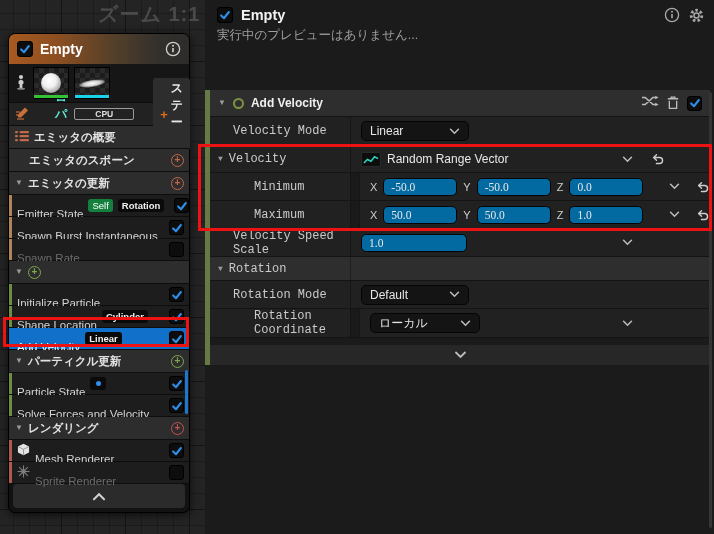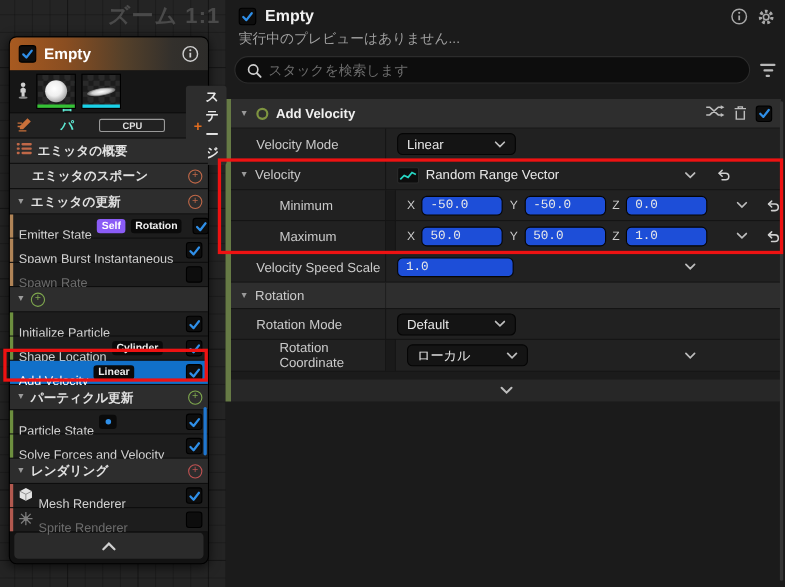--- a/index.html
+++ b/index.html
@@ -46,47 +46,47 @@
   .tile .bar { position:absolute; left:0; right:0; bottom:0; height:3px; }
   .sphere { width:20px; height:20px; border-radius:50%;
     background:radial-gradient(circle at 42% 38%, #ffffff 0%, #efefef 40%, #9a9a9a 78%, #4a4a4a 100%); }
   .disc { width:26px; height:7px; border-radius:50%;
     background:radial-gradient(ellipse at center, #ffffff 0%, #cfcfcf 45%, rgba(120,120,120,.25) 80%, transparent 100%);
     transform:rotate(-9deg); }
   .em-toolbar { height:24px; background:#222; display:flex; align-items:center; gap:5px; padding:0 6px;
     border-top:1px solid #0c0c0c; border-bottom:1px solid #0c0c0c; }
   .em-toolbar .lbl { font-weight:bold; font-size:12px; color:#5eead4;margin-left:20px; }
   .cpu-badge { font-size:8.5px; font-weight:bold; color:#e0e0e0; border:1px solid #9a9a9a;
-    border-radius:2px; padding:0 20px; line-height:10px; margin-left:18px; }
+    border-radius:2px; padding:0 20px; line-height:10px; margin-left:2px; }
   .tb-sep { width:1px; height:16px; background:#3a3a3a; margin:0 2px; }
   .stage-btn { display:flex; align-items:center; gap:3px; background:#2d2d2d; border-radius:3px;
     padding:2px 7px; font-weight:bold; font-size:12px; color:#e8e8e8; }
   .plus-orange { color:#e06c1f; font-weight:bold; font-size:13px; }
   .rows { display:flex; flex-direction:column; }
   .em-row { display:flex; align-items:center; position:relative;
     border-bottom:1px solid #0d0d0d; padding-right:5px; }
-  .em-row.section { height:23px; background:#2d2d2d; padding-left:6px; gap:5px;font-family:Liberation Serif, serif; }
+  .em-row.section { height:23px; background:#2d2d2d; padding-left:6px; gap:5px; }
   .em-row.section .s-lbl { font-weight:bold; font-size:11.5px; color:#e2e2e2; flex:1; white-space:nowrap; }
   .em-row.module { height:22px; background:#1d1d1d; gap:5px; padding-left:8px; }
   .em-row.module .m-lbl { font-size:11.5px; color:#d2d2d2; white-space:nowrap;margin-top:16px; }
   .em-row.module.dim .m-lbl { color:#6c6c6c; }
   .em-row.module .accent { position:absolute; left:0; top:0; bottom:0; width:3px; }
   .em-row.selected { background:#1170c9; }
   .em-row.selected .m-lbl { color:#fff; }
   .spacer { flex:1; }
   .tri { font-size:8px; color:#9a9a9a; line-height:1; }
   .tri-sp { width:9px; display:inline-block; }
   .plus-circle { width:13px; height:13px; border-radius:50%; border:1.4px solid; display:flex;
     align-items:center; justify-content:center; font-size:10px; font-weight:bold; line-height:1; }
   .pc-orange { border-color:#c06848; color:#c06848; }
   .pc-green  { border-color:#7fa84e; color:#7fa84e; }
   .pc-red    { border-color:#c05252; color:#c05252; }
   .badge-dark { background:#0a0a0a; color:#efefef; font-size:9.5px; font-weight:bold;
     border-radius:3px; padding:1.5px 4px; line-height:1; }
-  .badge-self { background:#8b5cf6; color:#fff; font-size:9.5px; font-weight:bold;
+  .badge-self { background:#15803d; color:#fff; font-size:9.5px; font-weight:normal;
     border-radius:3px; padding:1.5px 4px; line-height:1; }
   .dot-badge { background:#0a0a0a; border-radius:3px; width:16px; height:13px;
     display:flex; align-items:center; justify-content:center; }
   .dot-badge i { width:5px; height:5px; border-radius:50%; background:#2f8fe8; }
   .cb { width:15px; height:15px; border-radius:3px; background:#0d0d0d; border:1px solid #000;
     display:flex; align-items:center; justify-content:center; flex:none; }
   .cb svg { display:block; }
   .cb.big { width:16px; height:16px; }
   .collapse-row { margin-top:auto; margin:auto 4px 4px 4px; height:24px; background:#2b2b2b;
     border-radius:4px; display:flex; align-items:center; justify-content:center; }
@@ -101,32 +101,32 @@
     display:flex; align-items:center; gap:6px; padding:0 10px; }
   .searchbox input { flex:1; background:transparent; border:none; outline:none; color:#cfcfcf;
     font-size:12.5px; font-family:inherit; }
   .searchbox input::placeholder { color:#6d6d6d; }
   .filter-icon { display:flex; flex-direction:column; gap:3px; align-items:center; width:16px; }
   .filter-icon i { height:2px; background:#b8b8b8; border-radius:1px; display:block; }
   .green-bar { position:absolute; left:0; top:90px; width:5px; height:275px; background:#667a45; }
   .stack-rows { position:absolute; left:5px; top:90px; width:500px; display:flex; flex-direction:column; }
   .s-row { display:flex; align-items:stretch; border-bottom:1px solid #141414; background:#212121; }
   .s-row .labelcell { width:141px; flex:none; display:flex; align-items:center; border-right:1px solid #151515;
-    font-size:12px; color:#cacaca; }
+    font-size:12px; color:#cacaca;font-family:Liberation Mono, monospace; }
   .s-row .valuecell { flex:1; display:flex; align-items:center; padding-left:10px; gap:6px; }
   .mod-header { height:27px; background:#2e2e2e; display:flex; align-items:center; gap:7px; padding:0 8px;
     border-bottom:1px solid #141414; }
   .mod-header .name { font-size:12px; font-weight:bold; color:#f0f0f0; flex:1; }
   .ring { width:11px; height:11px; border-radius:50%; border:2.5px solid #7e9440; }
   .sect-row { background:#2e2e2e; }
   .dropdown { height:20px; background:#141414; border:1px solid #050505; border-radius:5px;
     display:flex; align-items:center; gap:6px; padding:0 8px; color:#e6e6e6; font-size:12px; }
   .dropdown .dv { flex:1; white-space:nowrap; }
-  .num { height:18px; background:#1d4ed8; border:1px solid #050505; border-radius:5px; color:#e9e9e9;
-    font-size:11.5px; font-family:Liberation Mono, monospace; padding:0 7px; outline:none; }
+  .num { height:18px; background:#0369a1; border:1px solid #050505; border-radius:5px; color:#e9e9e9;
+    font-size:11.5px; font-family:Liberation Serif, serif; padding:0 7px; outline:none; }
   .axis { font-size:11px; color:#cdcdcd; }
   .ctrl { margin-left:auto; width:92px; flex:none; display:flex; align-items:center; gap:18px; padding-left:4px; }
   .indent-block { width:9px; height:100%; background:#1a1a1a; margin-left:-10px; margin-right:4px;
     border-right:1px solid #151515; flex:none; }
   .chart-icon { width:20px; height:15px; background:#0d0d0d; border-radius:2px; border:1px solid #2a2a2a;
     display:flex; align-items:center; justify-content:center; flex:none; }
   .rrv-text { font-size:12px; color:#e8e8e8; }
   .expander { height:20px; background:#272727; display:flex; align-items:center; justify-content:center;
     margin-top:7px; }
   .sp-scroll { position:absolute; right:2px; top:92px; width:3px; height:436px; background:#353535; border-radius:2px; }
@@ -160,36 +160,20 @@
         </svg>
     </span>
     <span class="icon16">
       <svg viewBox="0 0 18 18" width="17" height="17">
           <circle cx="9" cy="9" r="5.6" fill="none" stroke="#a8a8a8" stroke-width="3" stroke-dasharray="2.6 2.3"></circle>
           <circle cx="9" cy="9" r="2.7" fill="none" stroke="#a8a8a8" stroke-width="1.6"></circle>
         </svg>
     </span>
   </div>
   <div class="sp-preview">実行中のプレビューはありません...</div>
-  <div class="searchwrap">
-    <div class="searchbox">
-      <span class="icon14">
-        <svg viewBox="0 0 16 16" width="15" height="15">
-            <circle cx="6.6" cy="6.6" r="4.5" fill="none" stroke="#cfcfcf" stroke-width="1.6"></circle>
-            <line x1="10" y1="10" x2="13.8" y2="13.8" stroke="#cfcfcf" stroke-width="1.8" stroke-linecap="round"></line>
-          </svg>
-      </span>
-      <input type="text" placeholder="スタックを検索します" style="">
-    </div>
-    <span class="filter-icon">
-      <i style="width:14px"></i>
-        <i style="width:9px"></i>
-        <i style="width:4px"></i>
-    </span>
-  </div>
 
   <div class="green-bar"></div>
 
   <div class="stack-rows">
 
     <div class="mod-header">
       <span class="tri">▼</span>
       <span class="ring"></span>
       <span class="name">Add Velocity</span>
       <span class="icon16" style="width:18px">

